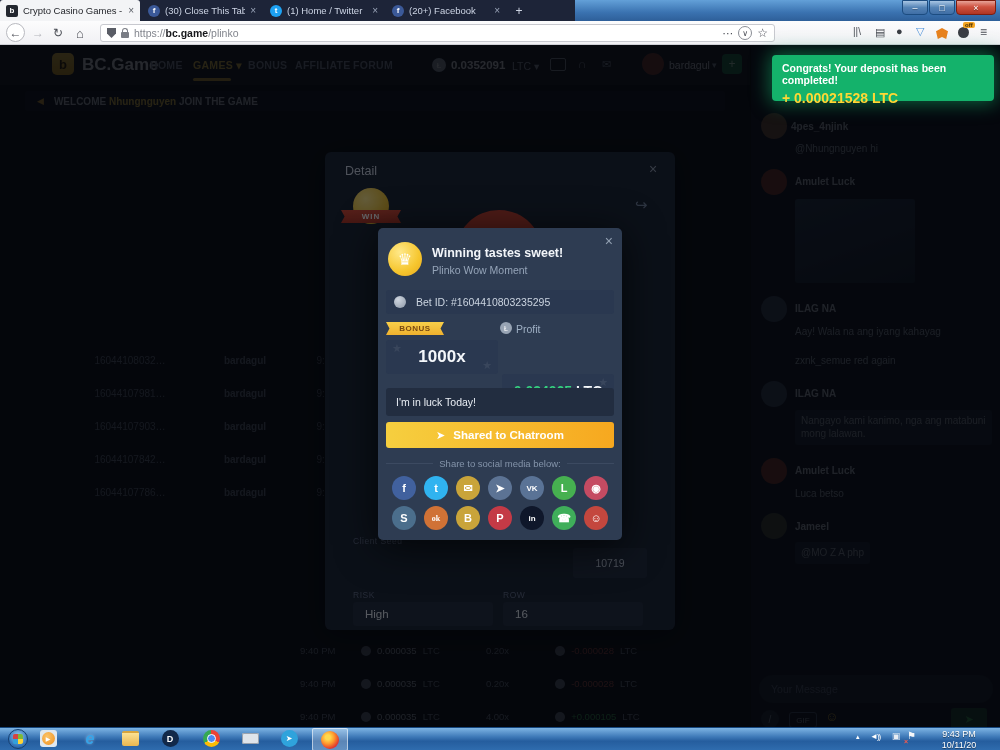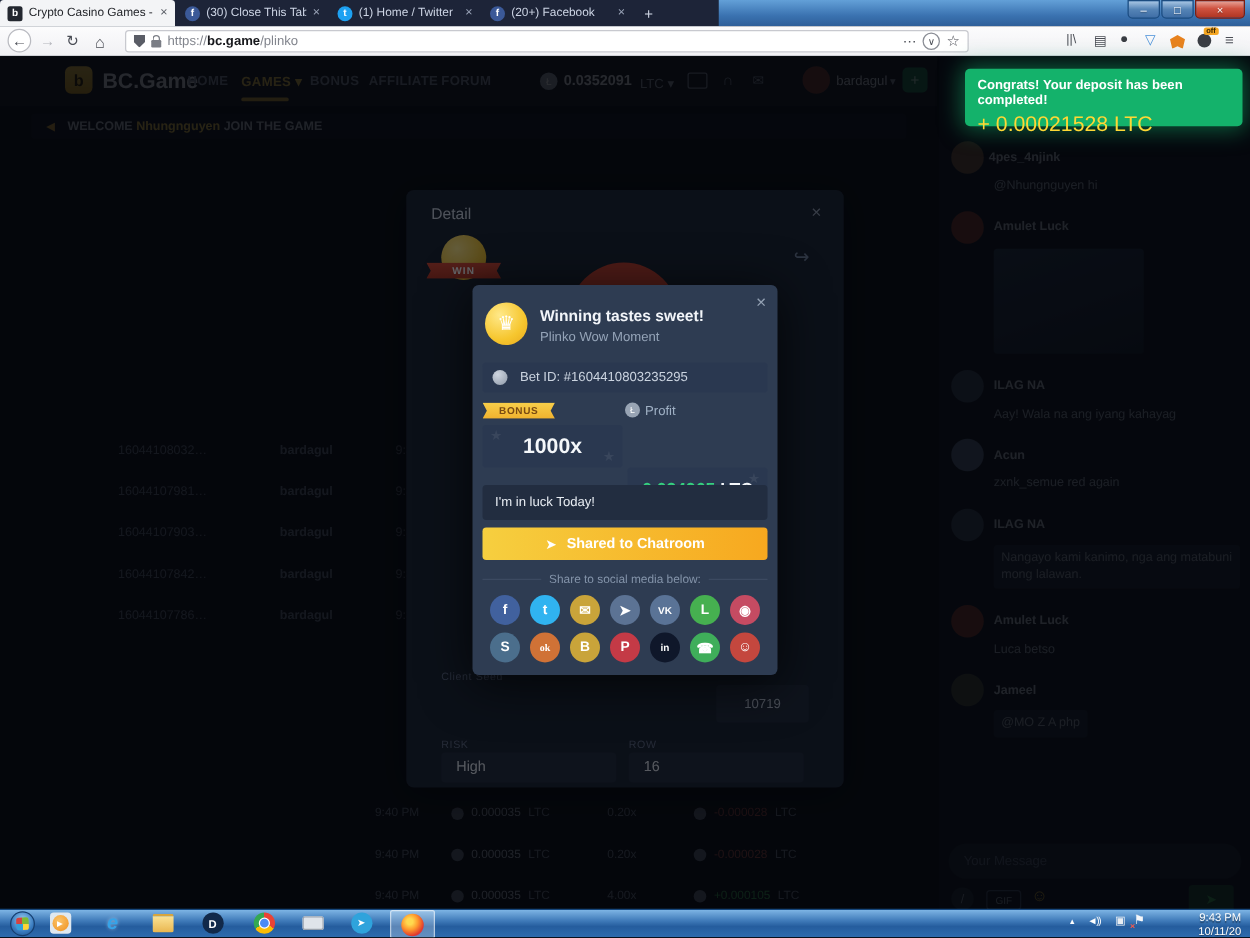--- a/index.html
+++ b/index.html
@@ -67,33 +67,33 @@
     box-shadow:0 6px 40px rgba(0,0,0,.7);}
   .panel{background:#2a3850;border-radius:3px;position:relative;overflow:hidden;}
   .panel .st{position:absolute;color:rgba(255,255,255,.07);font-size:11px;}
   .social{width:24px;height:24px;border-radius:50%;color:#fff;font-size:11px;font-weight:bold;}
   .divl{flex:1;height:1px;background:#3c4a61;}
 
   
   .toast{left:772px;top:55px;width:222px;height:46px;background:#14b26b;border-radius:4px;z-index:30;
     box-shadow:0 0 18px 3px rgba(20,178,107,.5);padding:7px 10px;box-sizing:border-box;}
   .toast .l1{font-size:10.5px;font-weight:bold;color:#fff;}
-  .toast .l2{font-size:17px;font-weight:normal;color:#ffd835;margin-top:4px;}
+  .toast .l2{font-size:14px;font-weight:bold;color:#ffd835;margin-top:4px;}
 
   
   .taskbar{left:0;top:727px;width:1000px;height:23px;
     background:linear-gradient(#7db4e4,#3e79b8 40%,#255d9e 60%,#2f6cae);border-top:1px solid #16477e;box-sizing:border-box;z-index:40;}
   .tbslot{top:728px;width:30px;height:21px;display:flex;align-items:center;justify-content:center;z-index:41;}
   .orb{width:20px;height:20px;border-radius:50%;
     background:radial-gradient(circle at 50% 35%,#9ed0f2,#3a7cc0 60%,#1d4f8a);
     border:1px solid #163f70;box-sizing:border-box;}
   .flag{width:10px;height:10px;border-radius:2px;transform:rotate(-2deg);
     background:conic-gradient(#7eba36 0 25%,#ffd435 0 50%,#33a0da 0 75%,#d54342 0 100%);}
   .ffactive{background:rgba(255,255,255,.25);border:1px solid rgba(255,255,255,.55);border-radius:2px;}
-  .traytxt{font-size:9px;color:#fff;text-shadow:0 1px 1px rgba(0,0,0,.5);text-align:right;line-height:1.2;}
+  .traytxt{font-size:9px;color:#fff;text-shadow:0 1px 1px rgba(0,0,0,.5);text-align:center;line-height:1.2;}
 </style>
 </head>
 <body>
 
 <div class="screen">
 
   <div class="a titlebar">
     <div class="a tabstrip">
       <div class="a tab active" style="left:0;width:140px;">
         <span class="fav cc" style="background: rgb(35, 39, 47);">b</span>
@@ -265,24 +265,20 @@
           <div style="margin-left:34px;margin-top:4px;width:120px;height:84px;border-radius:3px;background:linear-gradient(160deg,#2c3f58,#1b2736);"></div>
         </div>
         <div class="msg">
           <div class="fl" style="gap:8px;">
               <span style="width: 26px; height: 26px; border-radius: 50%; flex: 0 0 auto; background: rgb(63, 76, 99);"></span>
               <span class="nm">ILAG NA</span>
             </div>
           <div class="tx" style="margin-left:34px;">Aay! Wala na ang iyang kahayag</div>
         </div>
         <div class="msg">
-          <div class="fl" style="gap:8px;">
-              <span style="width: 26px; height: 26px; border-radius: 50%; flex: 0 0 auto; background: rgb(91, 107, 138);"></span>
-              <span class="nm">Acun</span>
-            </div>
           <div class="tx" style="margin-left:34px;">zxnk_semue red again</div>
         </div>
         <div class="msg">
           <div class="fl" style="gap:8px;">
               <span style="width: 26px; height: 26px; border-radius: 50%; flex: 0 0 auto; background: rgb(63, 76, 99);"></span>
               <span class="nm">ILAG NA</span>
             </div>
           <div class="tx bubble" style="margin-left:34px;">Nangayo kami kanimo, nga ang matabuni mong lalawan.</div>
         </div>
         <div class="msg">

